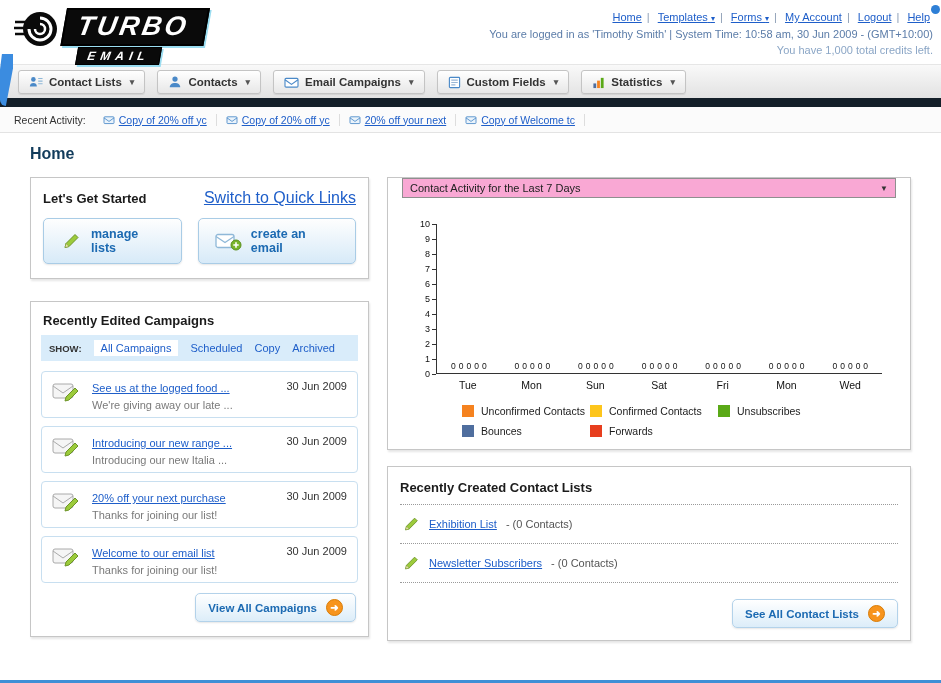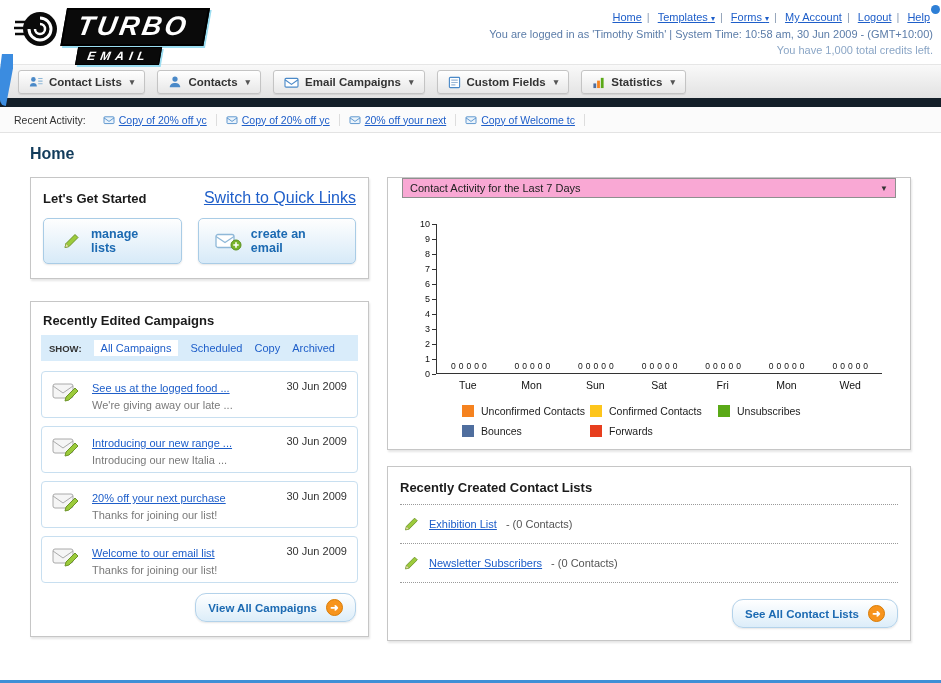--- a/index.html
+++ b/index.html
@@ -80,21 +80,21 @@
   .camp-item { display:flex; align-items:flex-start; gap:10px; border:1px solid #c8dff0;
                border-radius:4px; padding:6px 10px; background:#fff; }
   .camp-icon { line-height:0; margin-top:2px; }
   .camp-text { flex:1; }
   .camp-title { color:#1e5ec9; font-size:11px; text-decoration:underline; cursor:pointer; }
   .camp-sub { color:#7a7a7a; font-size:11px; margin-top:3px; }
   .camp-date { color:#333; font-size:11px; margin-top:2px; }
   .view-all-row { display:flex; justify-content:flex-end; padding:8px 12px 14px; }
   .pill-btn { display:inline-flex; align-items:center; gap:9px;
               background:linear-gradient(#ffffff,#dcedf9); border:1px solid #b3d2ea;
-              border-radius:11px; padding:5px 12px; color:#1c6ab2; font-weight:bold;
+              border-radius:5px; padding:5px 12px; color:#1c6ab2; font-weight:bold;
               font-size:11.5px; cursor:pointer; box-shadow:0 1px 2px rgba(0,0,0,.10); }
   .arrow-circle { width:17px; height:17px; border-radius:50%; background:#f7941d;
                   border:1px solid #d97c06; color:#fff; display:inline-flex;
                   align-items:center; justify-content:center; font-size:10px; line-height:0; }
 
   
   .stats-body { padding:0 14px 12px; }
   .fake-select { display:flex; justify-content:space-between; align-items:center;
                  border:1px solid #8f8f8f; background:#f9a8d4; padding:3px 7px;
                  font-size:11px; color:#222; cursor:pointer; }

